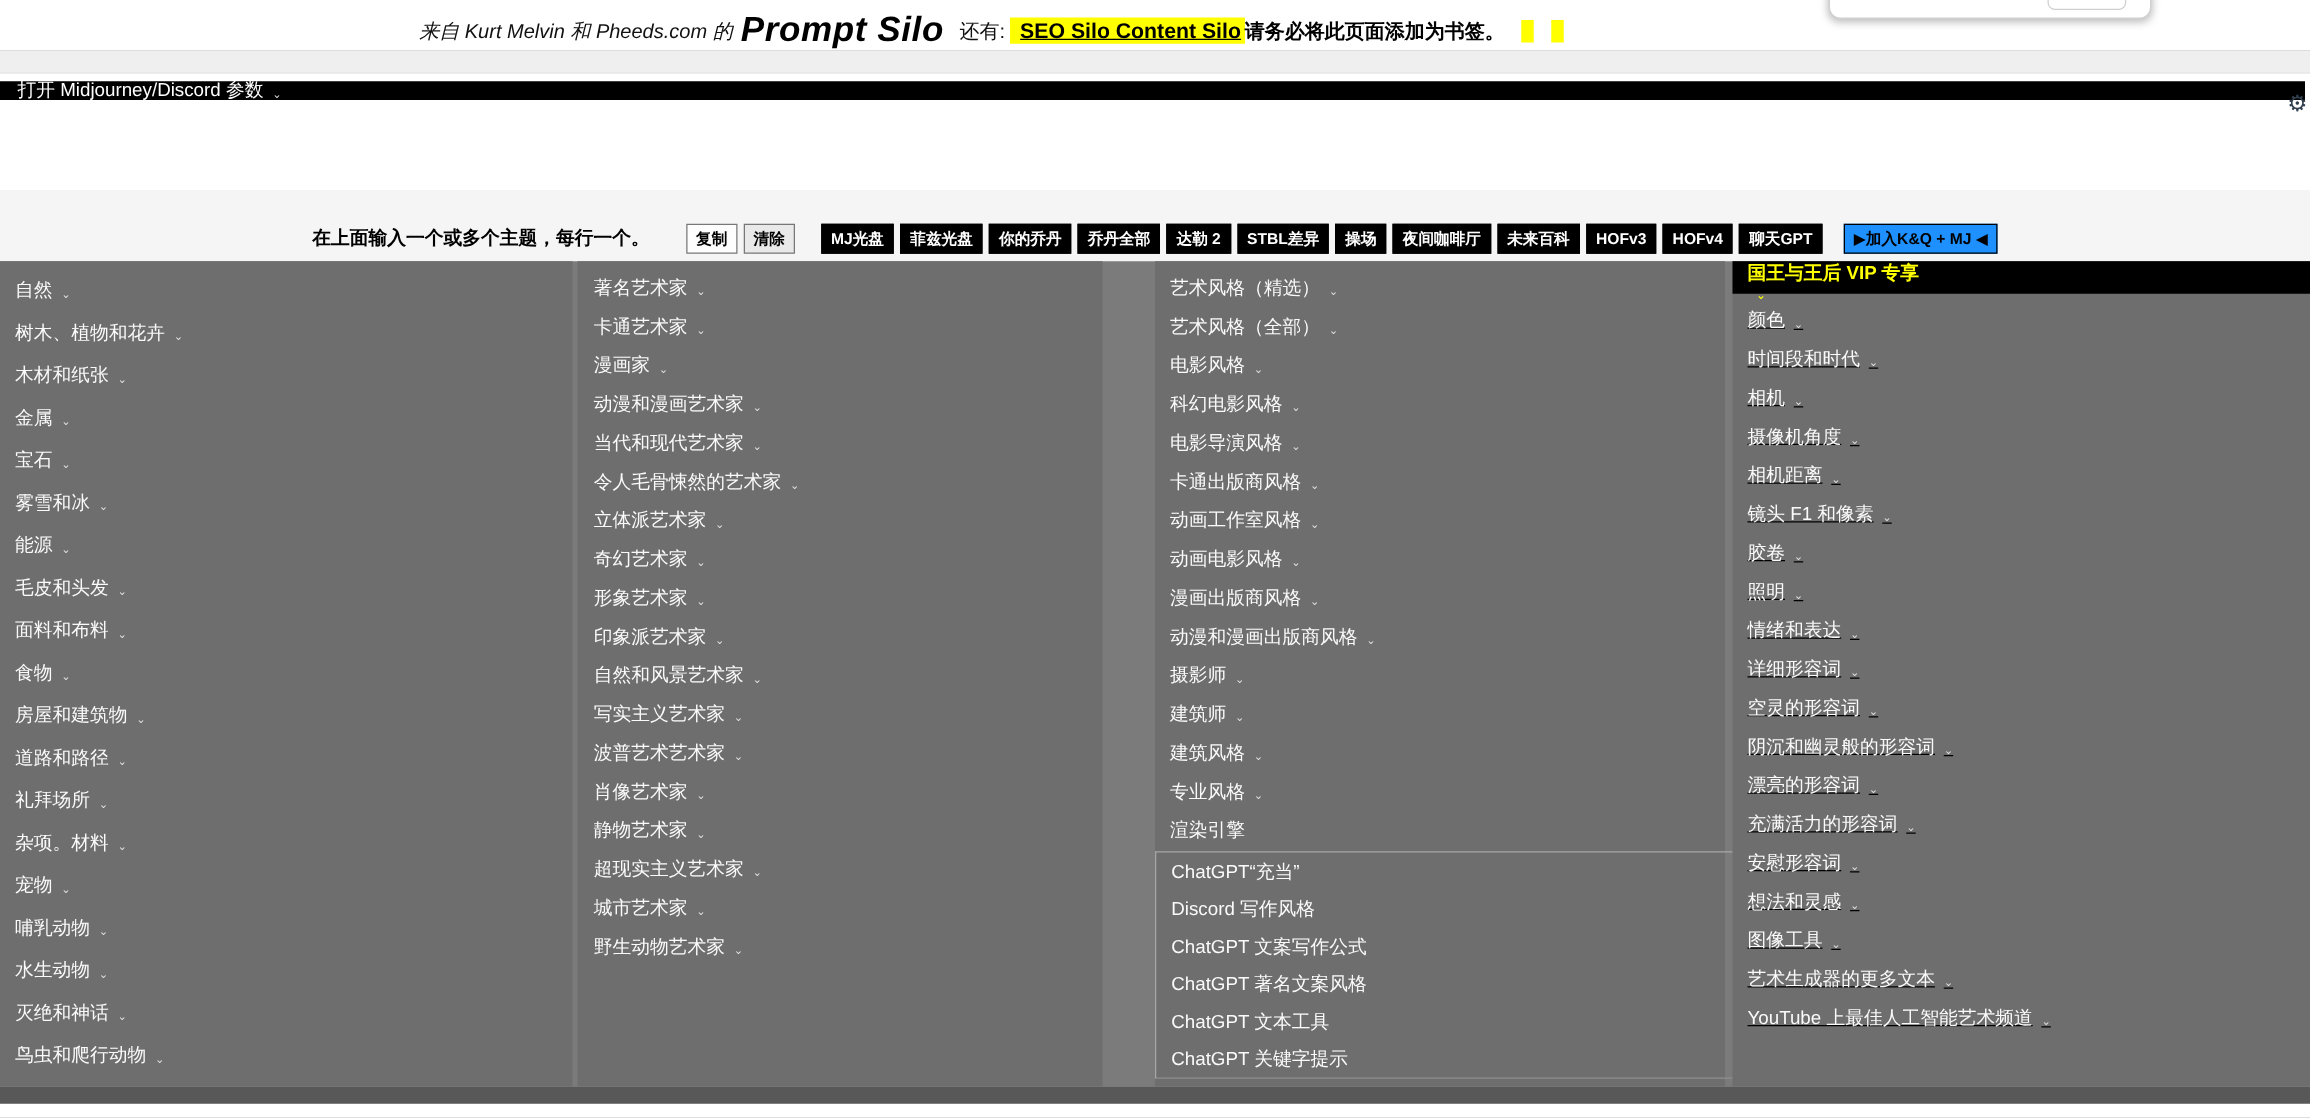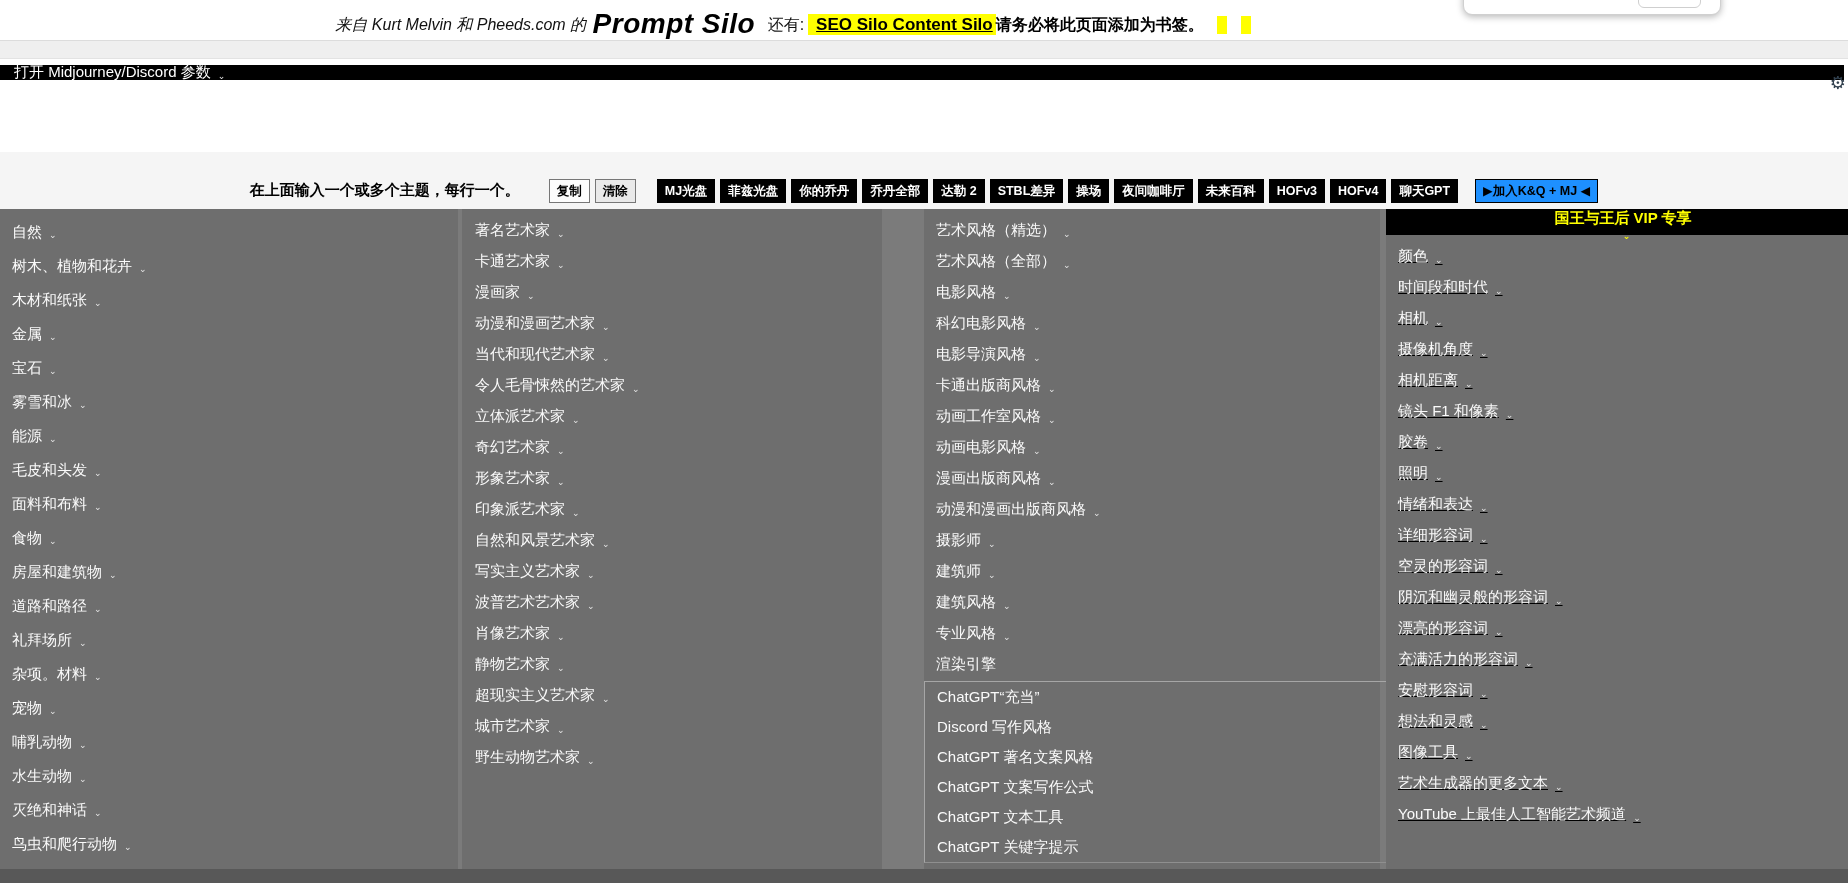--- a/index.html
+++ b/index.html
@@ -62,21 +62,21 @@
   .menu-item { display:flex; align-items:center; height:31px; padding-left:12px;
      color:#fafafa; font-size:15px; cursor:pointer; white-space:nowrap; }
   .col1 .menu-item { height:34px; }
   .col2 .menu-item { padding-left:13px; }
   .chev { font-size:9px; color:#e6e6e6; margin-left:7px; position:relative; top:3px; }
   .col3 .regular-items .menu-item:last-child .chev { display:none; }
 
   .chatgpt-panel { width:466px; border:1px solid #a6a6a6; border-bottom-color:#8f8f8f; margin-top:1px; }
   .chatgpt-panel .menu-item { height:30px; }
 
-  .vip-header { height:26px; background:#000; display:flex; align-items:center; padding-left:12px;
+  .vip-header { height:26px; background:#000; display:flex; padding-left:12px;
      color:#ffff00; font-weight:bold; font-size:15px; cursor:pointer; white-space:nowrap;flex-direction:column; }
   .vip-header .chev { color:#ffff00; }
   .col4 .items-wrap { padding-top:6px;text-decoration:underline; }
 
   .bottom-strip { height:14px; background:#585858; }
 </style>
 </head>
 <body>
 
 <header class="top-header">
@@ -359,24 +359,24 @@
         </div>
       <div class="chatgpt-panel">
 
       <div class="menu-item">
           <span class="lbl">ChatGPT“充当”</span>
         </div>
           <div class="menu-item">
           <span class="lbl">Discord 写作风格</span>
         </div>
           <div class="menu-item">
+          <span class="lbl">ChatGPT 文案写作公式</span>
+        </div>
+          <div class="menu-item">
           <span class="lbl">ChatGPT 著名文案风格</span>
-        </div>
-          <div class="menu-item">
-          <span class="lbl">ChatGPT 文案写作公式</span>
         </div>
           <div class="menu-item">
           <span class="lbl">ChatGPT 文本工具</span>
         </div>
           <div class="menu-item">
           <span class="lbl">ChatGPT 关键字提示</span>
         </div>
         </div>
     </div>
   </div>

